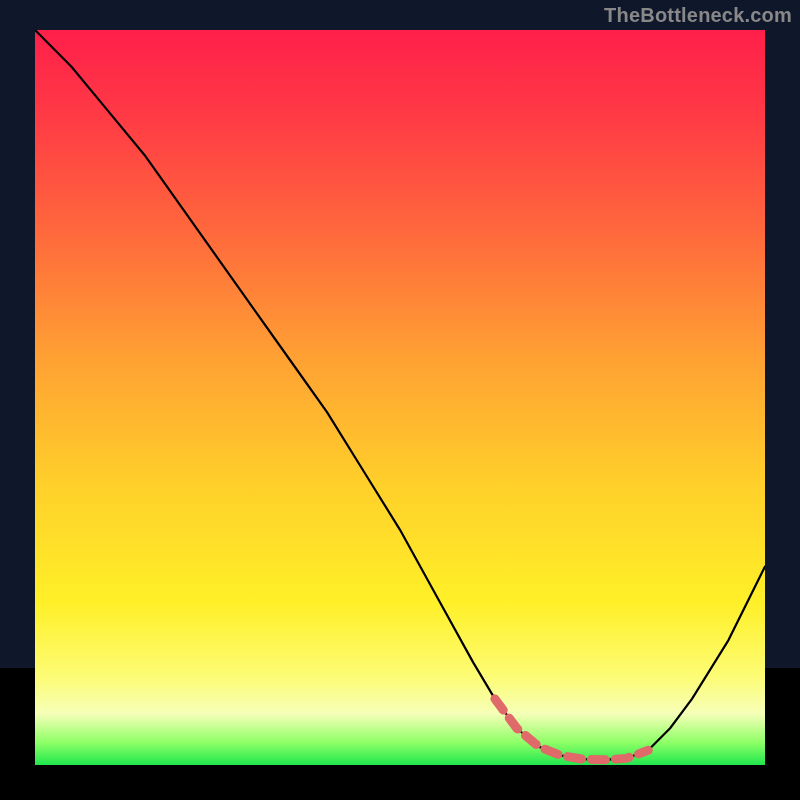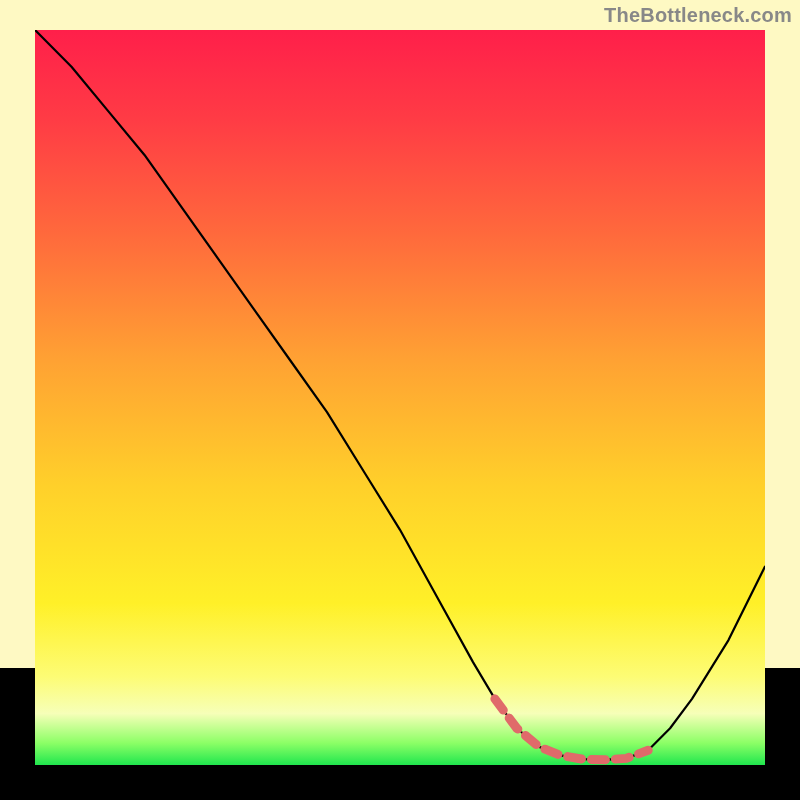--- a/index.html
+++ b/index.html
@@ -8,21 +8,21 @@
     width: 800px;
     height: 800px;
     background: #000;
     overflow: hidden;
     font-family: Arial, Helvetica, sans-serif;
   }
   .frame {
     position: relative;
     width: 800px;
     height: 668px;
-    background: #fef9c3;
+    background: #0f172a;
   }
   .watermark {
     position: absolute;
     top: 4px;
     right: 8px;
     color: #888;
     font-size: 20px;
     font-weight: bold;
     z-index: 5;
     user-select: none;

